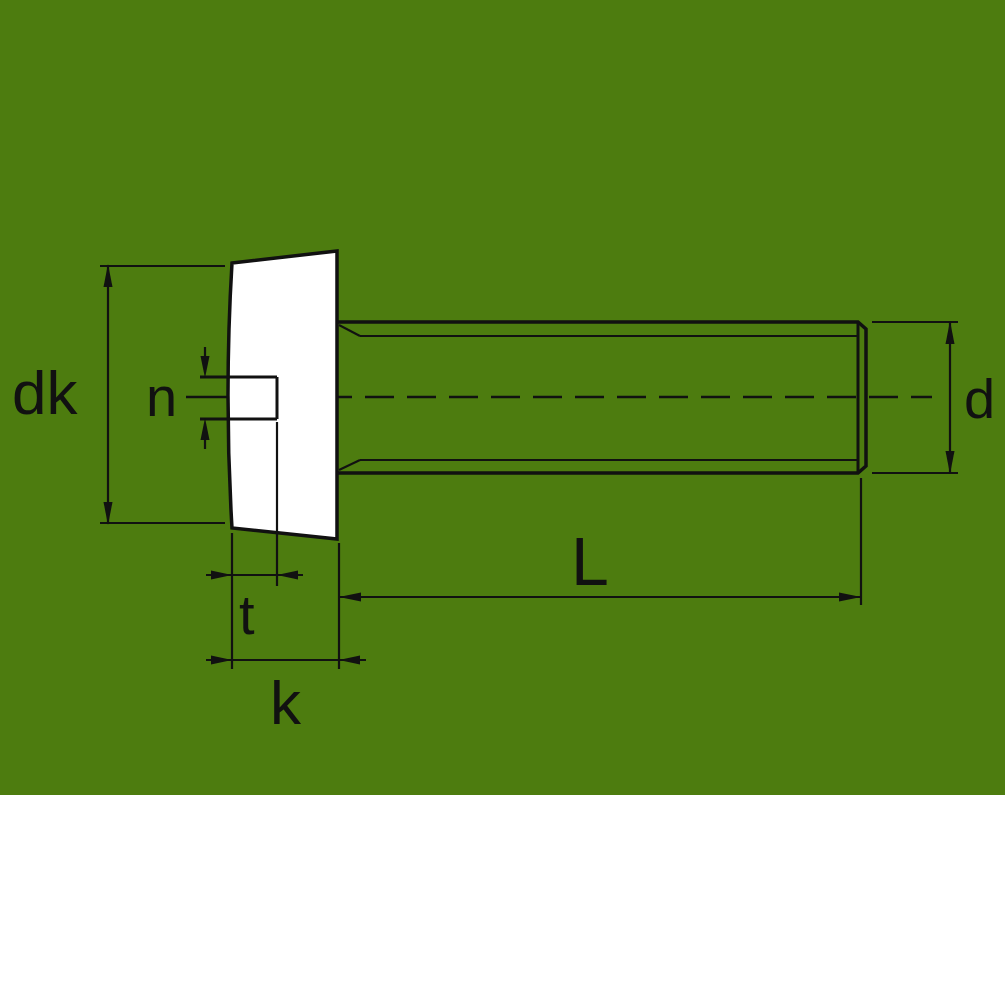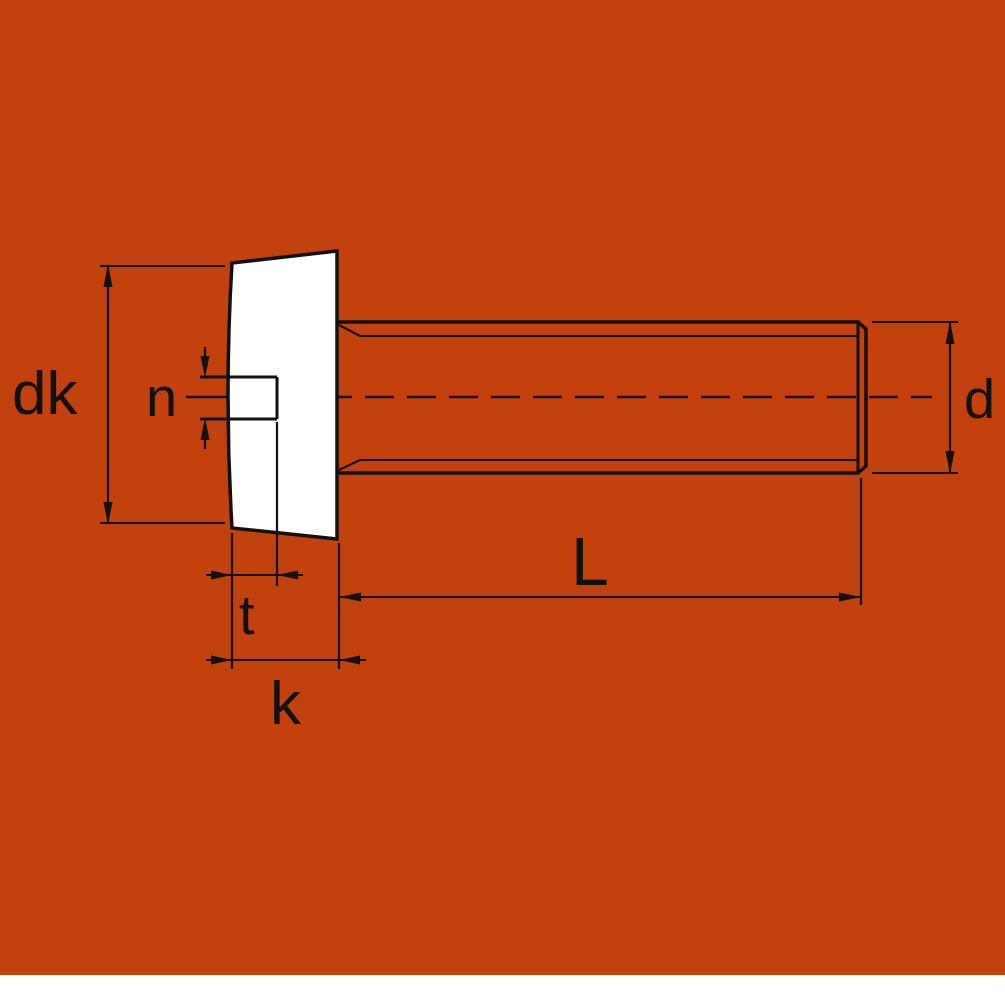--- a/index.html
+++ b/index.html
@@ -3,22 +3,22 @@
 <meta charset="utf-8">
 <style>
   html, body {
     margin: 0;
     padding: 0;
     background: #ffffff;
   }
   .canvas {
     position: relative;
     width: 1005px;
-    height: 975px;
-    background: #c2410c;
+    height: 795px;
+    background: #4d7c0f;
     overflow: hidden;
   }
   svg { display: block; }
   .ol   { stroke: #111111; stroke-width: 3.5; fill: none; stroke-linecap: butt; }
   .olf  { stroke: #111111; stroke-width: 3.5; fill: #ffffff; }
   .med  { stroke: #111111; stroke-width: 3;   fill: none; }
   .thin { stroke: #111111; stroke-width: 2;   fill: none; }
   .dim  { stroke: #111111; stroke-width: 2.2; fill: none; }
   .cl   { stroke: #111111; stroke-width: 2.5; fill: none; }
   .ah   { fill: #111111; stroke: none; }

